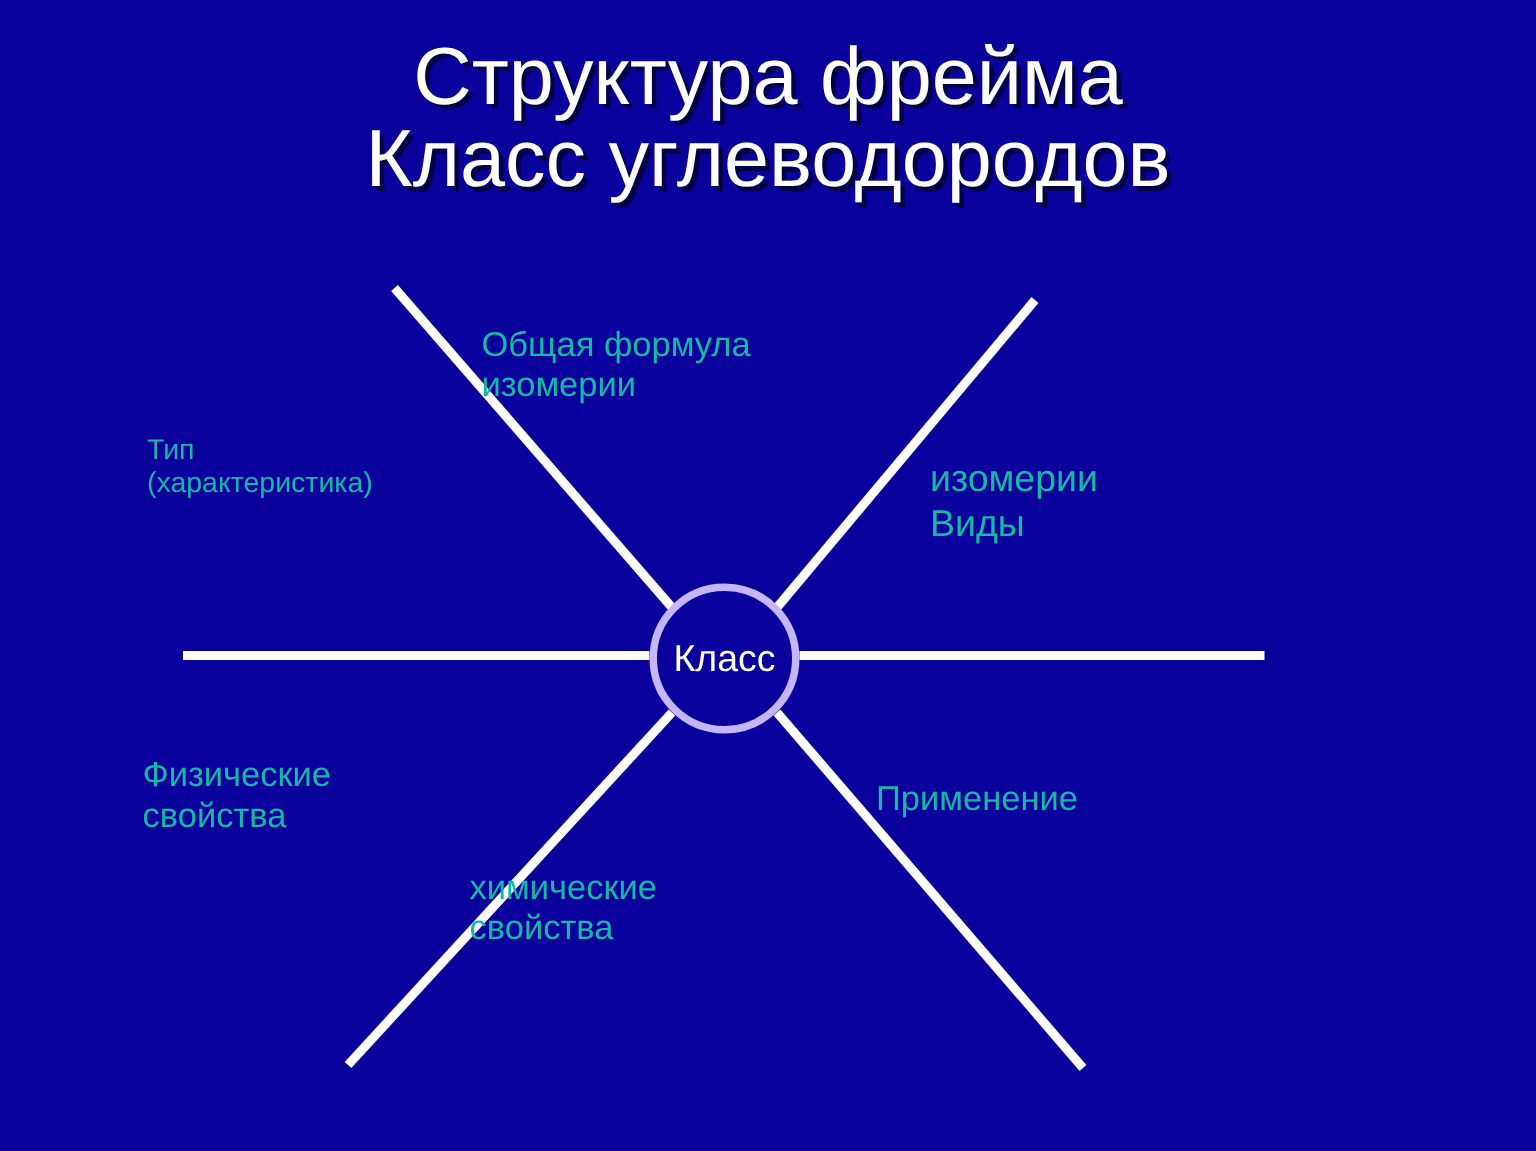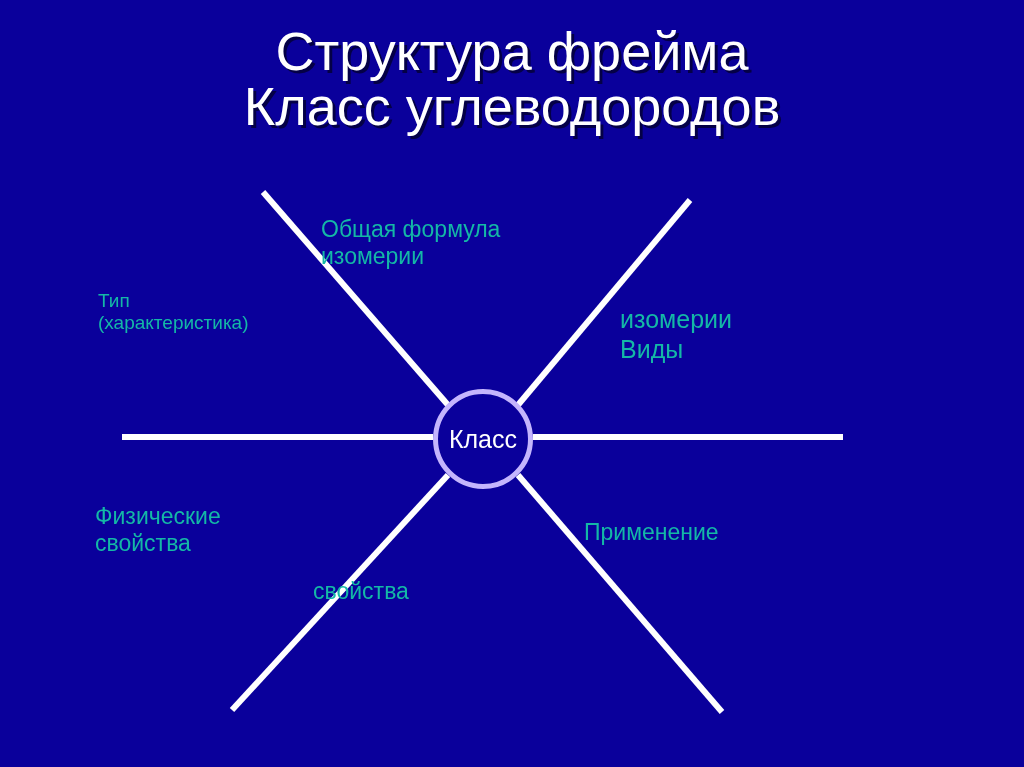--- a/index.html
+++ b/index.html
@@ -135,16 +135,17 @@
   <div class="node-label" id="label-physical">
     <span class="ln sz-md">Физические</span>
     <span class="ln sz-md">свойства</span>
   </div>
 
   <div class="node-label" id="label-usage">
     <span class="ln sz-md">Применение</span>
   </div>
 
   <div class="node-label" id="label-chemical">
+    <span class="ln sz-md">химические</span>
     <span class="ln sz-md">свойства</span>
   </div>
 
 </div>
 
 </body></html>

